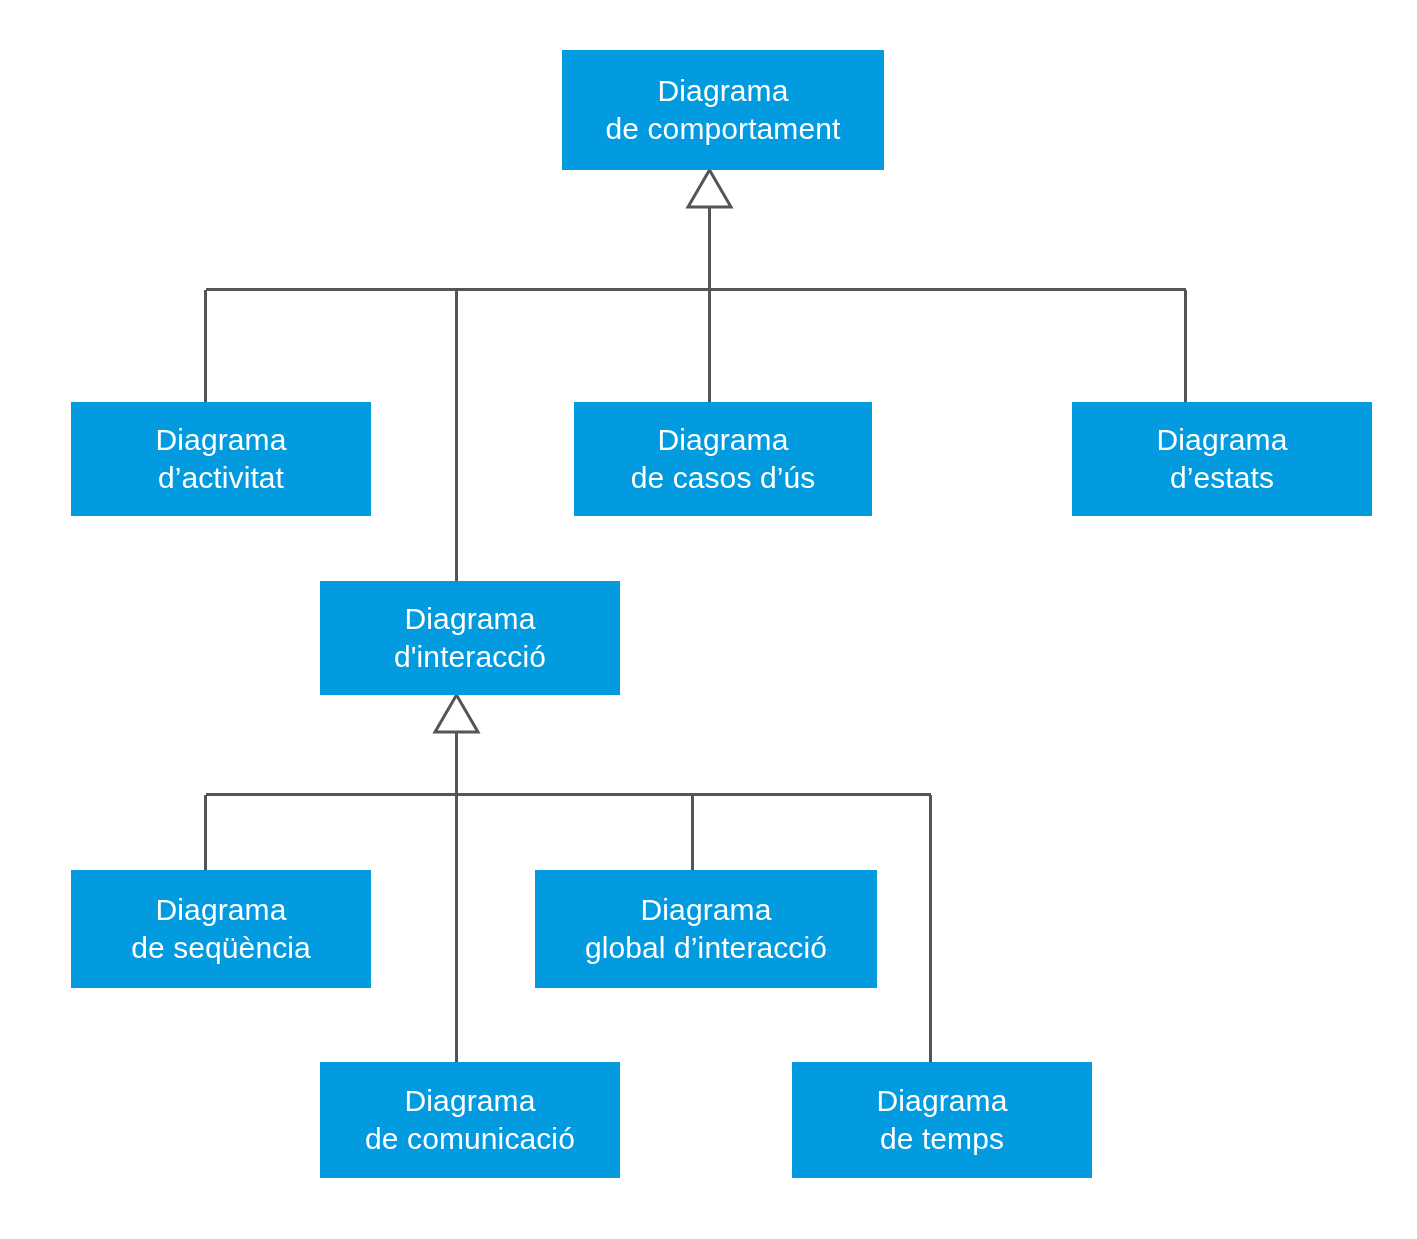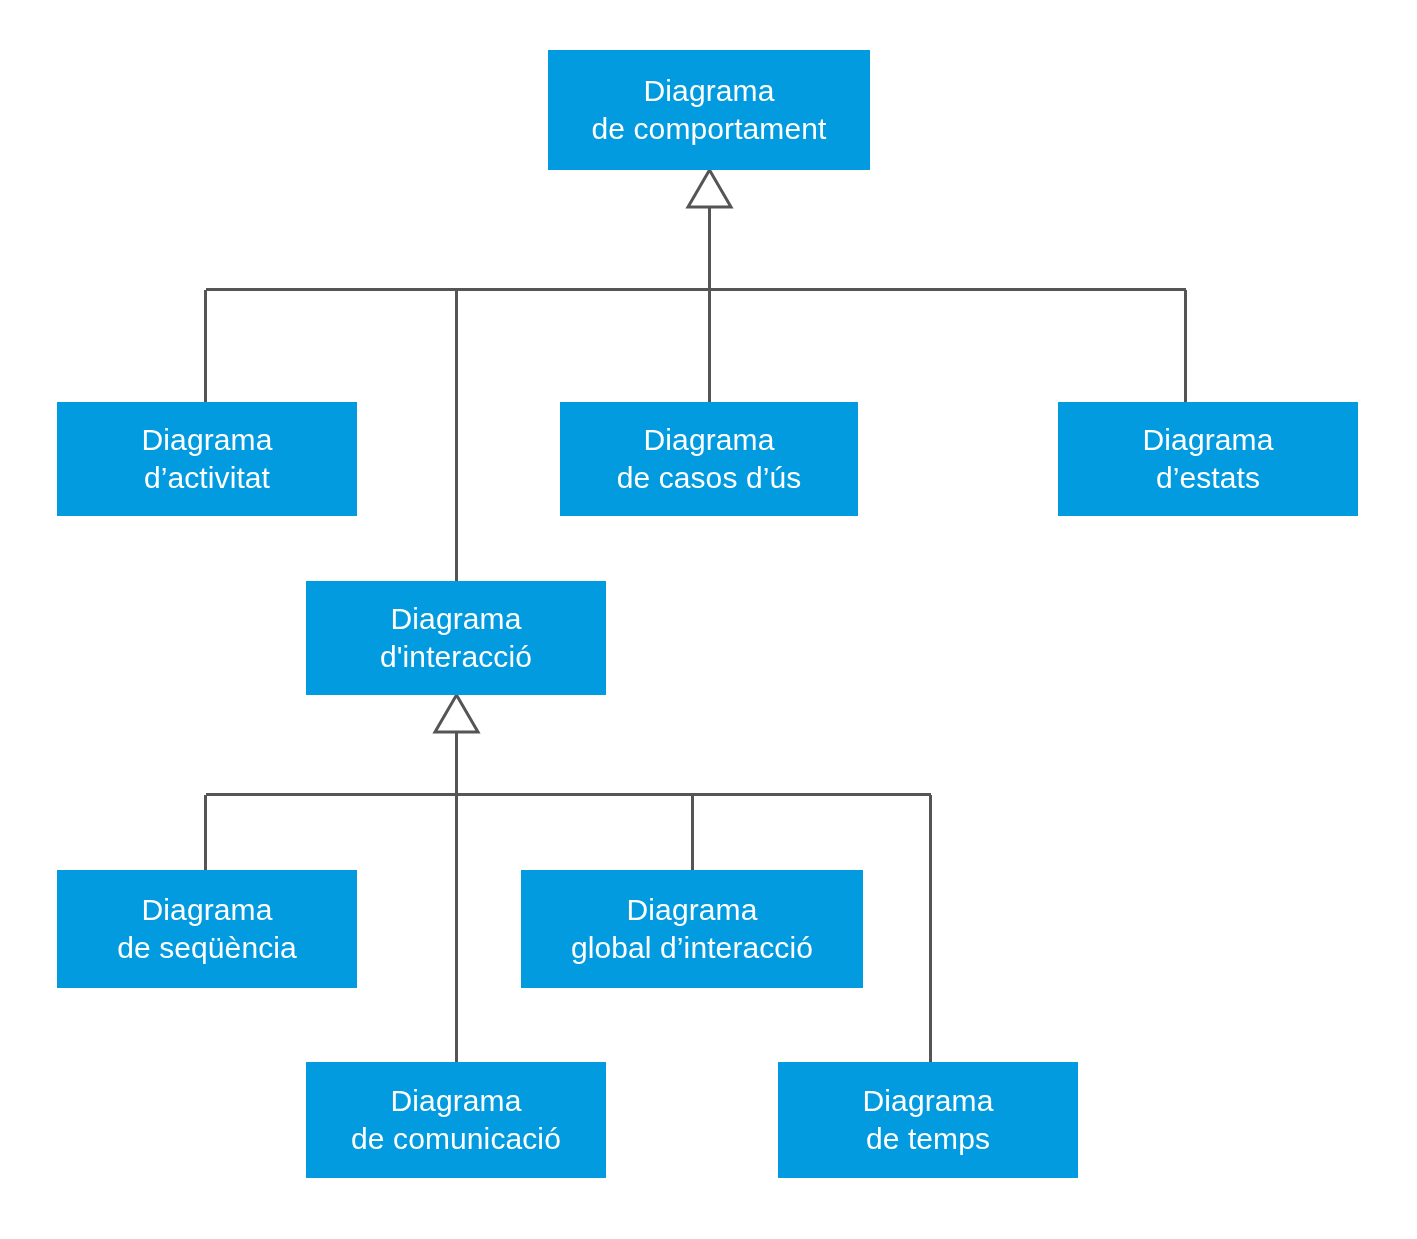--- a/index.html
+++ b/index.html
@@ -31,20 +31,21 @@
     display: flex;
     align-items: center;
     justify-content: center;
     text-align: center;
     font-size: 30px;
     line-height: 1.28;
     letter-spacing: 0.1px;
     z-index: 2;
     box-sizing: border-box;
     padding: 2px 6px;
+    margin-left: 14px;
   }
   .node .label {
     white-space: pre-line;
     display: block;
   }
   
   .n-comportament      { left: 548px;  top: 50px;   width: 322px; height: 120px; }
   .n-activitat         { left: 57px;   top: 402px;  width: 300px; height: 114px; }
   .n-casos-us          { left: 560px;  top: 402px;  width: 298px; height: 114px; }
   .n-estats            { left: 1058px; top: 402px;  width: 300px; height: 114px; }

